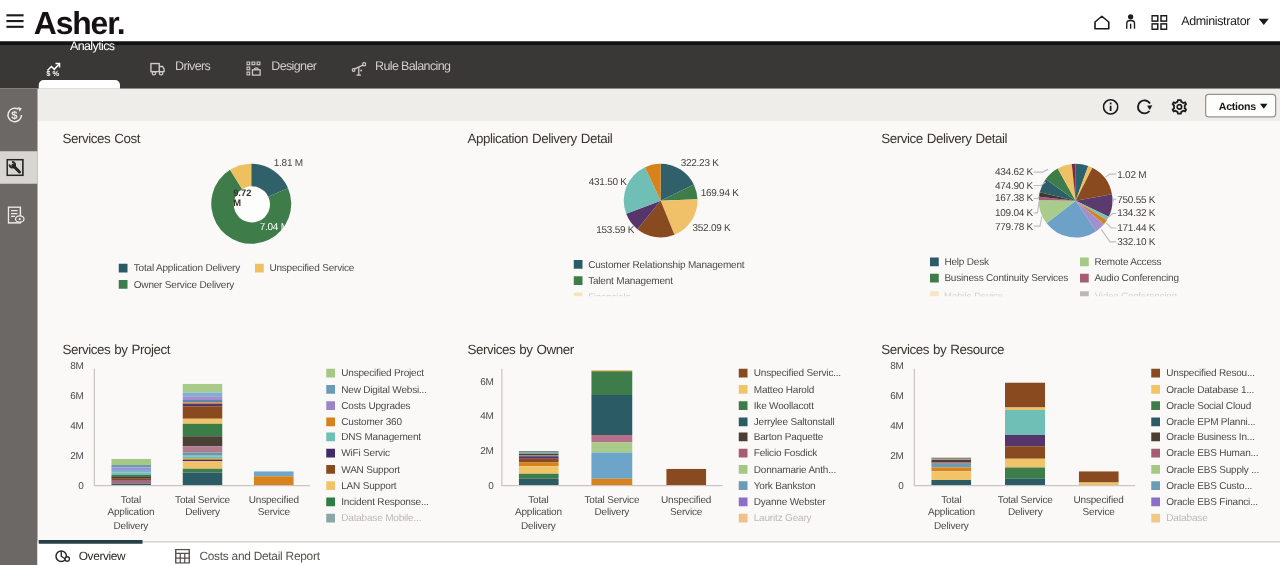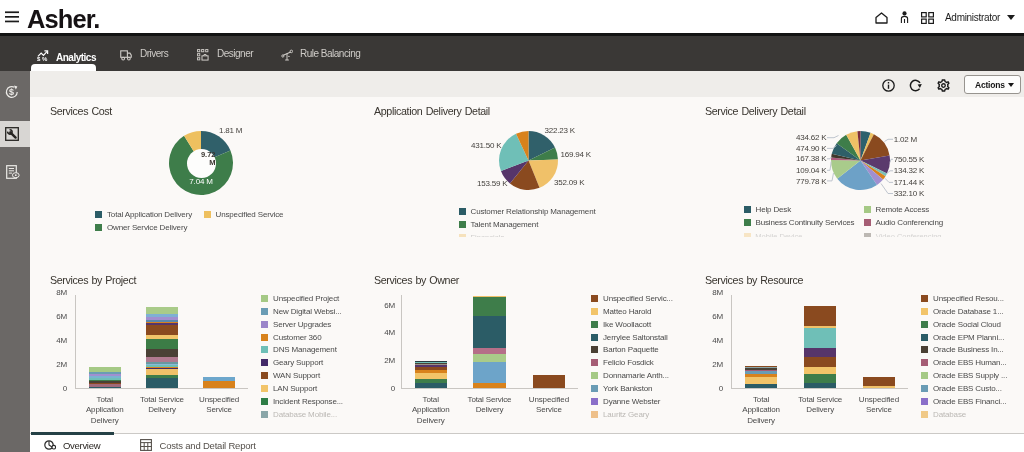--- a/index.html
+++ b/index.html
@@ -38,21 +38,21 @@
 <div class="abs" style="left:1007px;top:15px;width:0;height:0;border-left:4px solid transparent;border-right:4px solid transparent;border-top:5px solid #1c1c1c"></div>
 <div class="abs" style="left:0;top:33px;width:1024px;height:3px;background:#131313"></div>
 <div class="abs" style="left:0;top:36px;width:1024px;height:35px;background:#3a3836"></div>
 <div class="abs" style="left:31px;top:64px;width:65px;height:7px;background:#fff;border-radius:4px 4px 0 0"></div>
 <svg class="abs" style="left:37px;top:49px" width="12" height="12" viewBox="0 0 13 13">
     <path d="M1 8 L4.5 4.5 L7 7 L11 2.5" fill="none" stroke="#fff" stroke-width="1.3"></path>
     <path d="M8 2 L11.5 2 L11.5 5.5" fill="none" stroke="#fff" stroke-width="1.3"></path>
     <text x="0" y="13" font-size="6.5" font-weight="bold" fill="#fff">$</text>
     <text x="5.5" y="13" font-size="6.5" font-weight="bold" fill="#fff">%</text>
   </svg>
-<div class="nav" style="left:56px;top:52px;font-weight:bold;color:#fff">Analytics</div>
+<div class="nav" style="left:56px;top:32px;font-weight:normal;color:#fff">Analytics</div>
 <svg class="abs" style="left:120px;top:49px" width="12" height="12" viewBox="0 0 13 13">
     <rect x="0.8" y="2" width="7.2" height="7" fill="none" stroke="#cfccc8" stroke-width="1.2"></rect>
     <path d="M8 4.5 L10.8 4.5 L12.2 6.6 L12.2 9 L8 9" fill="none" stroke="#cfccc8" stroke-width="1.2"></path>
     <circle cx="3.4" cy="10.4" r="1.5" fill="none" stroke="#cfccc8" stroke-width="1.1"></circle>
     <circle cx="9.6" cy="10.4" r="1.5" fill="none" stroke="#cfccc8" stroke-width="1.1"></circle>
   </svg>
 <div class="nav" style="left:140px;top:48px">Drivers</div>
 <svg class="abs" style="left:197px;top:49px" width="12" height="12" viewBox="0 0 13 13">
     <rect x="0.6" y="0.6" width="2.4" height="2.4" fill="none" stroke="#cfccc8" stroke-width="1"></rect>
     <rect x="5" y="0.6" width="2.4" height="2.4" fill="none" stroke="#cfccc8" stroke-width="1"></rect>
@@ -108,22 +108,22 @@
   </svg>
 <div class="title" style="left:50px;top:105px">Services Cost</div>
 <div class="title" style="left:374px;top:105px">Application Delivery Detail</div>
 <div class="title" style="left:705px;top:105px">Service Delivery Detail</div>
 <svg class="abs" style="left:168.3px;top:130px" width="66" height="66" viewBox="0 0 66 66">
     <path d="M33.00 33.00 L33.00 1.00 A32.00 32.00 0 0 1 62.46 20.50 Z" fill="#30606a"></path>
     <path d="M33.00 33.00 L62.46 20.50 A32.00 32.00 0 1 1 16.04 5.86 Z" fill="#3e7d4a"></path>
     <path d="M33.00 33.00 L16.04 5.86 A32.00 32.00 0 0 1 33.00 1.00 Z" fill="#eec05f"></path>
   </svg>
 <div class="abs" style="left:186.5px;top:148.5px;width:29px;height:29px;border-radius:50%;background:#fdfdfc"></div>
-<div class="abs" style="left:186.5px;top:150.5px;width:29px;height:26px;font-size:7.5px;font-weight:bold;color:#39352f;text-align:right;line-height:8px">9.72<br>M</div>
-<div class="abs" style="left:171px;top:177px;width:60px;text-align:center;font-size:8px;letter-spacing:-0.2px;color:#fff">7.04 M</div>
+<div class="abs" style="left:186.5px;top:150.5px;width:29px;height:26px;font-size:7.5px;font-weight:bold;color:#39352f;text-align:left;line-height:8px">9.72<br>M</div>
+<div class="abs" style="left:171px;top:177px;width:60px;text-align:right;font-size:8px;letter-spacing:-0.2px;color:#fff">7.04 M</div>
 <div class="pv" style="left:219px;top:126px">1.81 M</div>
 <div class="sq" style="left:95px;top:210.8px;background:#2b5c66"></div>
 <div class="t11" style="left:107px;top:209.8px;color:#4a4a4a">Total Application Delivery</div>
 <div class="sq" style="left:203.5px;top:210.8px;background:#eec05f"></div>
 <div class="t11" style="left:215.5px;top:209.8px;color:#4a4a4a">Unspecified Service</div>
 <div class="sq" style="left:95px;top:224.4px;background:#3e7d4a"></div>
 <div class="t11" style="left:107px;top:223.4px;color:#4a4a4a">Owner Service Delivery</div>
 <svg class="abs" style="left:498.20000000000005px;top:129.8px" width="61.0" height="61.0" viewBox="0 0 61.0 61.0">
     <path d="M30.50 30.50 L30.50 1.00 A29.50 29.50 0 0 1 57.01 17.57 Z" fill="#30606a"></path>
     <path d="M30.50 30.50 L57.01 17.57 A29.50 29.50 0 0 1 59.98 29.47 Z" fill="#3e7d4a"></path>
@@ -253,27 +253,27 @@
 <div class="t11" style="left:49.7px;top:415.5px;width:110px;text-align:center">Delivery</div>
 <div class="t11" style="left:107px;top:394.5px;width:110px;text-align:center">Total Service</div>
 <div class="t11" style="left:107px;top:405px;width:110px;text-align:center">Delivery</div>
 <div class="t11" style="left:164.1px;top:394.5px;width:110px;text-align:center">Unspecified</div>
 <div class="t11" style="left:164.1px;top:405px;width:110px;text-align:center">Service</div>
 <div class="sq" style="left:261px;top:294.8px;background:#a5c985"></div>
 <div class="t11" style="left:273px;top:293.8px;color:#4a4a4a">Unspecified Project</div>
 <div class="sq" style="left:261px;top:307.7px;background:#6a9cb5"></div>
 <div class="t11" style="left:273px;top:306.7px;color:#4a4a4a">New Digital Websi...</div>
 <div class="sq" style="left:261px;top:320.6px;background:#9b85c9"></div>
-<div class="t11" style="left:273px;top:319.6px;color:#4a4a4a">Server Upgrades</div>
+<div class="t11" style="left:273px;top:319.6px;color:#4a4a4a">Costs Upgrades</div>
 <div class="sq" style="left:261px;top:333.5px;background:#d8821c"></div>
 <div class="t11" style="left:273px;top:332.5px;color:#4a4a4a">Customer 360</div>
 <div class="sq" style="left:261px;top:346.40000000000003px;background:#6fbfb7"></div>
 <div class="t11" style="left:273px;top:345.40000000000003px;color:#4a4a4a">DNS Management</div>
 <div class="sq" style="left:261px;top:359.3px;background:#432a68"></div>
-<div class="t11" style="left:273px;top:358.3px;color:#4a4a4a">Geary Support</div>
+<div class="t11" style="left:273px;top:358.3px;color:#4a4a4a">WiFi Servic</div>
 <div class="sq" style="left:261px;top:372.20000000000005px;background:#8a4a1f"></div>
 <div class="t11" style="left:273px;top:371.20000000000005px;color:#4a4a4a">WAN Support</div>
 <div class="sq" style="left:261px;top:385.1px;background:#f2c469"></div>
 <div class="t11" style="left:273px;top:384.1px;color:#4a4a4a">LAN Support</div>
 <div class="sq" style="left:261px;top:398.0px;background:#2e7d46"></div>
 <div class="t11" style="left:273px;top:397.0px;color:#4a4a4a">Incident Response...</div>
 <div class="sq" style="left:261px;top:410.90000000000003px;background:#8aa6a8"></div>
 <div class="t11" style="left:273px;top:409.90000000000003px;color:#bbb8b4">Database Mobile...</div>
 <div class="t11" style="right:629px;top:383.5px;text-align:right">0</div>
 <div class="t11" style="right:629px;top:355.9px;text-align:right">2M</div>

